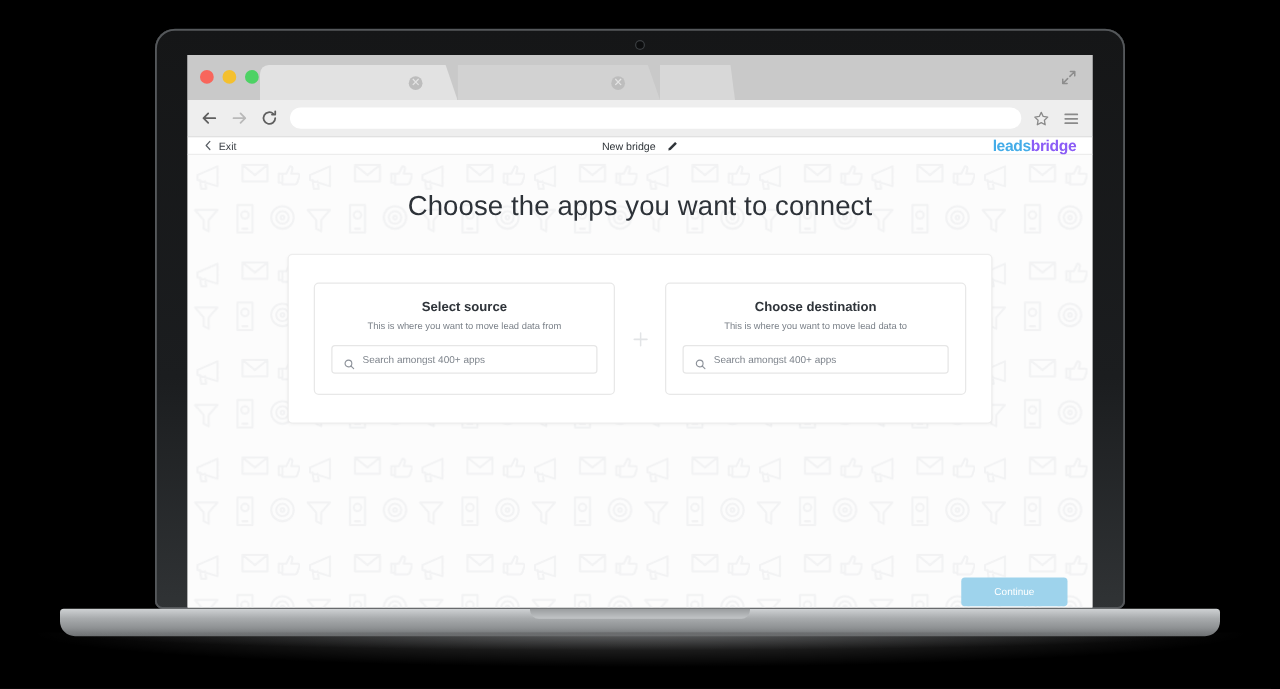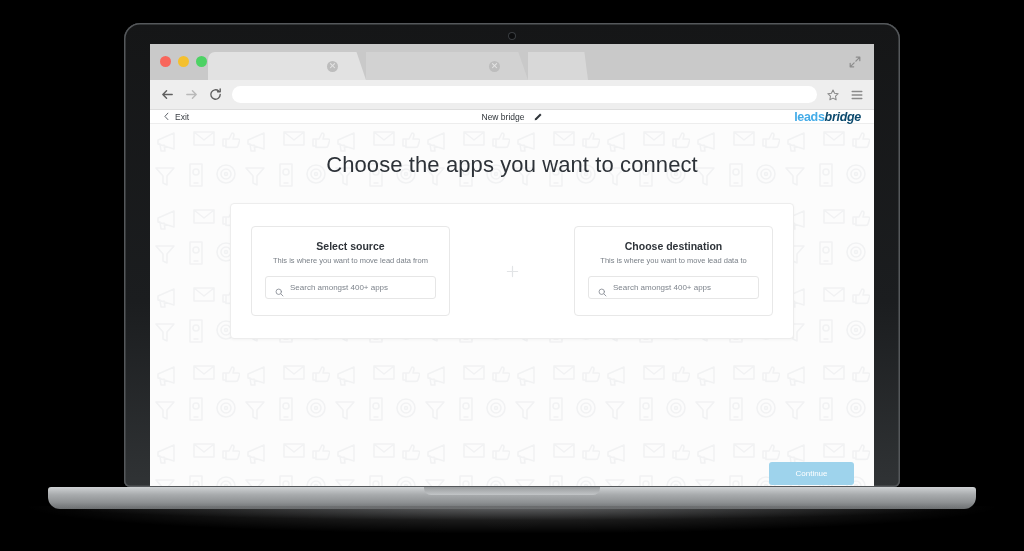--- a/index.html
+++ b/index.html
@@ -131,21 +131,21 @@
     display: flex; align-items: flex-start; justify-content: center; gap: 9px;
     pointer-events: none;
   }
   .bridge-title span { font-size: 8.5px; color: #2f3439; pointer-events: auto; }
   .pencil { width: 9px; height: 9px; color: #2c3136; pointer-events: auto; cursor: pointer; }
   .logo {
     margin-left: auto; font-size: 12.5px; font-weight: 700; letter-spacing: -.3px;
     display: flex;
   }
   .logo .leads { color: #44ace8; }
-  .logo .bridge { color: #0c4a6e; font-style: italic; }
+  .logo .bridge { color: #8b5cf6; }
 
   
   .app-body {
     position: relative; height: 375px; background: #fcfcfc;
     overflow: hidden;
   }
   .pattern {
     position: absolute; inset: 0;
     opacity: .55;
     color: #e9eaec;
@@ -156,21 +156,21 @@
     padding-top: 28px; letter-spacing: .1px;
   }
 
   .panel {
     position: relative;
     margin: 25px auto 0; width: 564px;
     background: #ffffff;
     border: 1px solid #ededed; border-radius: 4px;
     box-shadow: 0 1px 3px rgba(0,0,0,.04);
     padding: 22px 20px;
-    display: flex; align-items: stretch; justify-content: center; gap: 42px;
+    display: flex; align-items: stretch; justify-content: center;
   }
   .card {
     flex: 1 1 0; background: #fff;
     border: 1px solid #e8e8e8; border-radius: 4px;
     padding: 13px 13px 16px;
     text-align: center;
   }
   .card-title { font-size: 10.5px; color: #2f343a; font-weight: 700; }
   .card-sub { font-size: 7.5px; color: #7a8088; margin-top: 4px; }
   .search-box {

